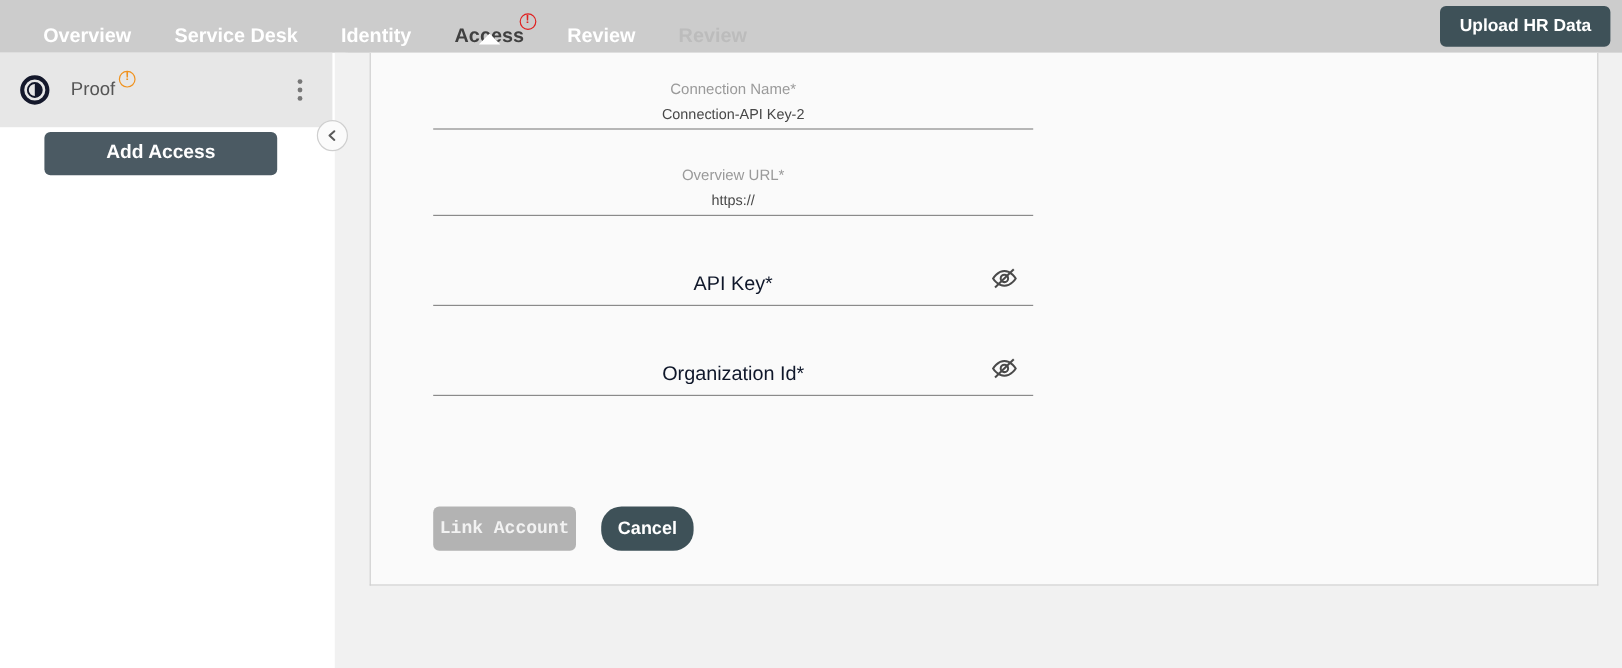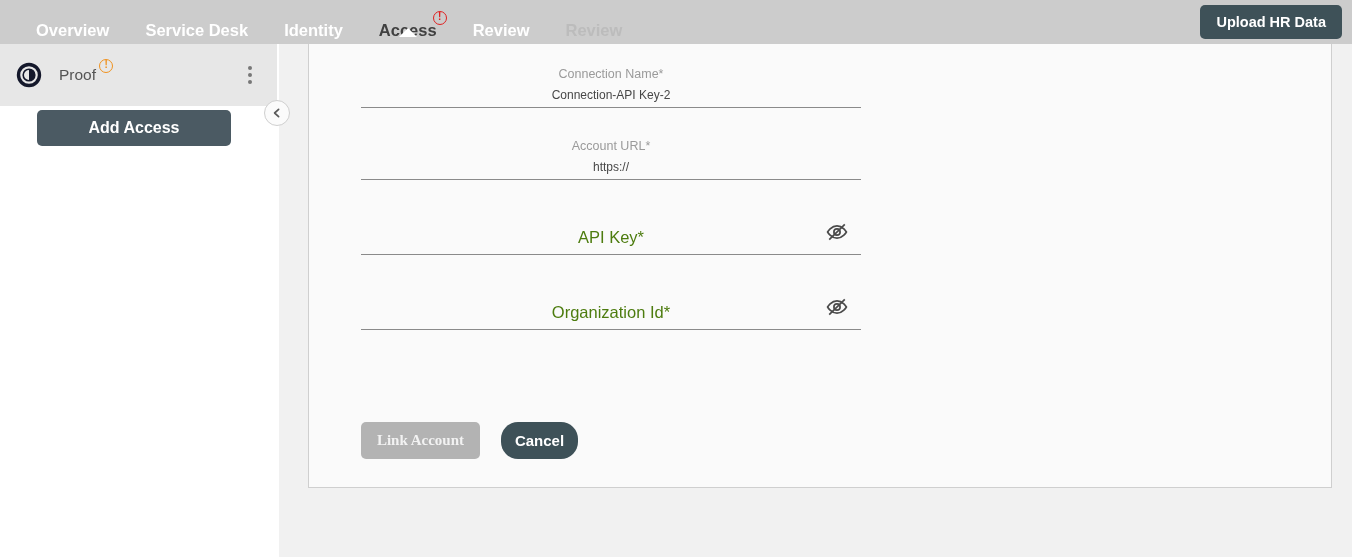--- a/index.html
+++ b/index.html
@@ -141,38 +141,38 @@
     font-size: 12.5px; color: #9a9a9a;
     line-height: 16px; height: 16px;
   }
   .field-value {
     font-size: 12px; color: #474747;
     line-height: 26px; height: 26px;
     border-bottom: 1px solid #8a8a8a;
     padding-bottom: 4px;
   }
   .field.empty .field-value {
-    font-size: 16.5px; color: #4d7c0f;
+    font-size: 16.5px; color: #0f172a;
     line-height: 26px; height: 26px;
     padding-top: 14px; padding-bottom: 4px;
     box-sizing: content-box;
   }
   .eye-toggle {
     position: absolute; right: 12px; bottom: 11px;
     cursor: pointer; line-height: 0;
   }
 
   .form-actions {
     position: absolute; left: 52px; top: 378px;
     display: flex; gap: 21px;
   }
   .btn-link-account {
     background: #b3b3b3; color: #f2f2f2;
     border: none; border-radius: 5px;
-    font-family: Liberation Serif, serif;
+    font-family: Liberation Mono, monospace;
     font-size: 15px; font-weight: bold;
     width: 119px; height: 37px;
     cursor: default;
   }
   .btn-cancel {
     background: #3e5158; color: #ffffff;
     border: none; border-radius: 17px;
     font-family: "Liberation Sans", sans-serif;
     font-size: 15px; font-weight: bold;
     width: 77px; height: 37px;
@@ -258,21 +258,21 @@
     <div class="card">
 
       <div class="form">
 
         <div class="field">
           <div class="field-label">Connection Name*</div>
           <div class="field-value">Connection-API Key-2</div>
         </div>
 
         <div class="field">
-          <div class="field-label">Account URL*</div>
+          <div class="field-label">Overview URL*</div>
           <div class="field-value">https://</div>
         </div>
 
         <div class="field empty">
           <div class="field-value">API Key*</div>
           <span class="eye-toggle">
             <svg width="24" height="24" viewBox="0 0 24 24">
               <path d="M2.6 12s3.6-6.2 9.4-6.2S21.4 12 21.4 12s-3.6 6.2-9.4 6.2S2.6 12 2.6 12z" fill="none" stroke="#4a4a4a" stroke-width="1.7"></path>
               <circle cx="12" cy="12" r="3.1" fill="none" stroke="#4a4a4a" stroke-width="1.7"></circle>
               <line x1="4.2" y1="19.6" x2="19.8" y2="4.4" stroke="#4a4a4a" stroke-width="1.7"></line>

